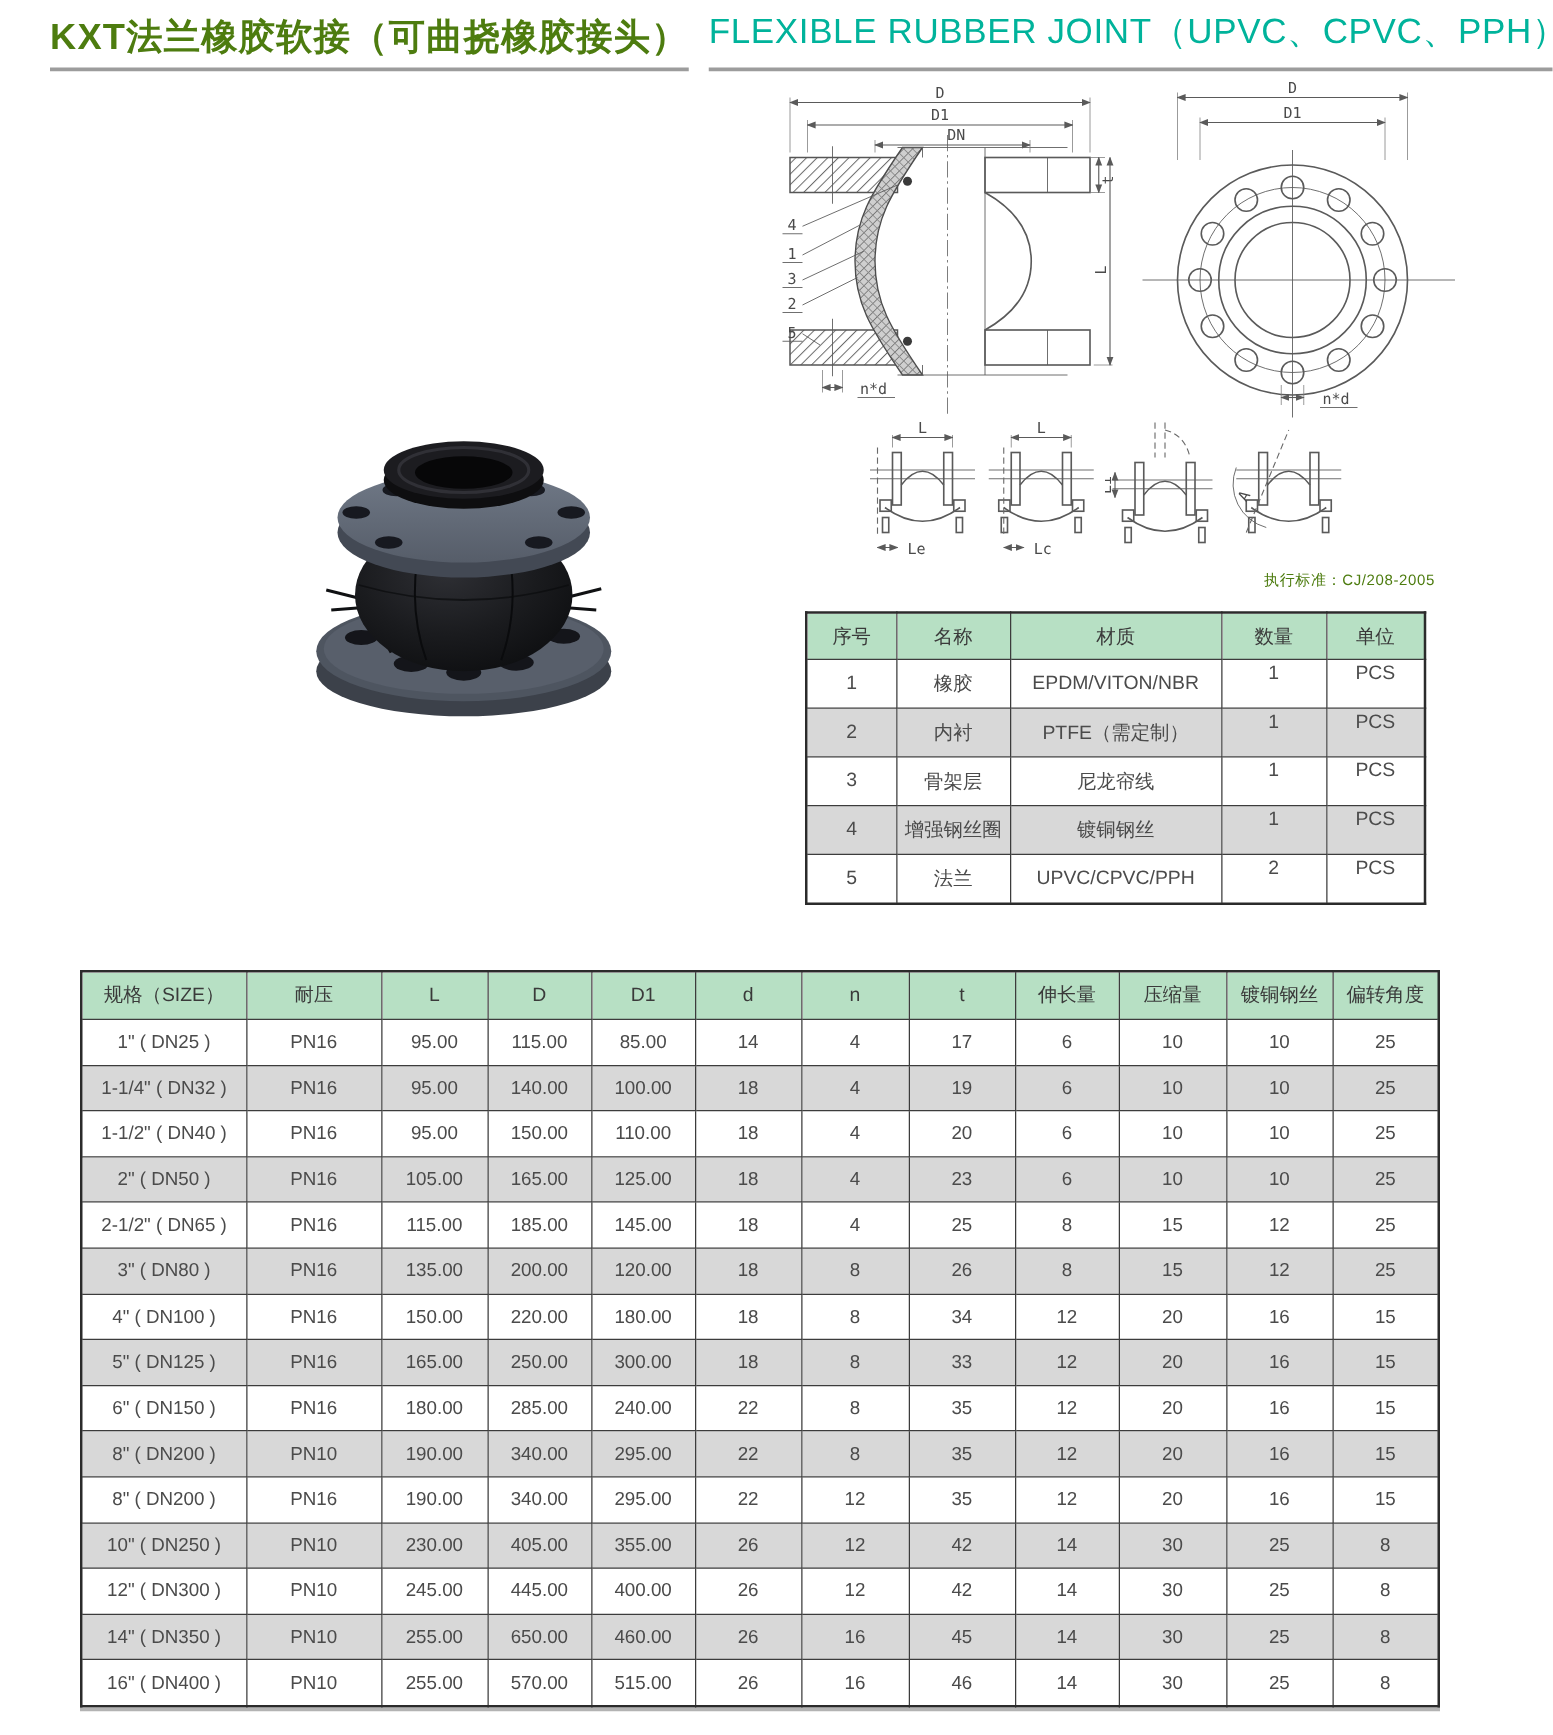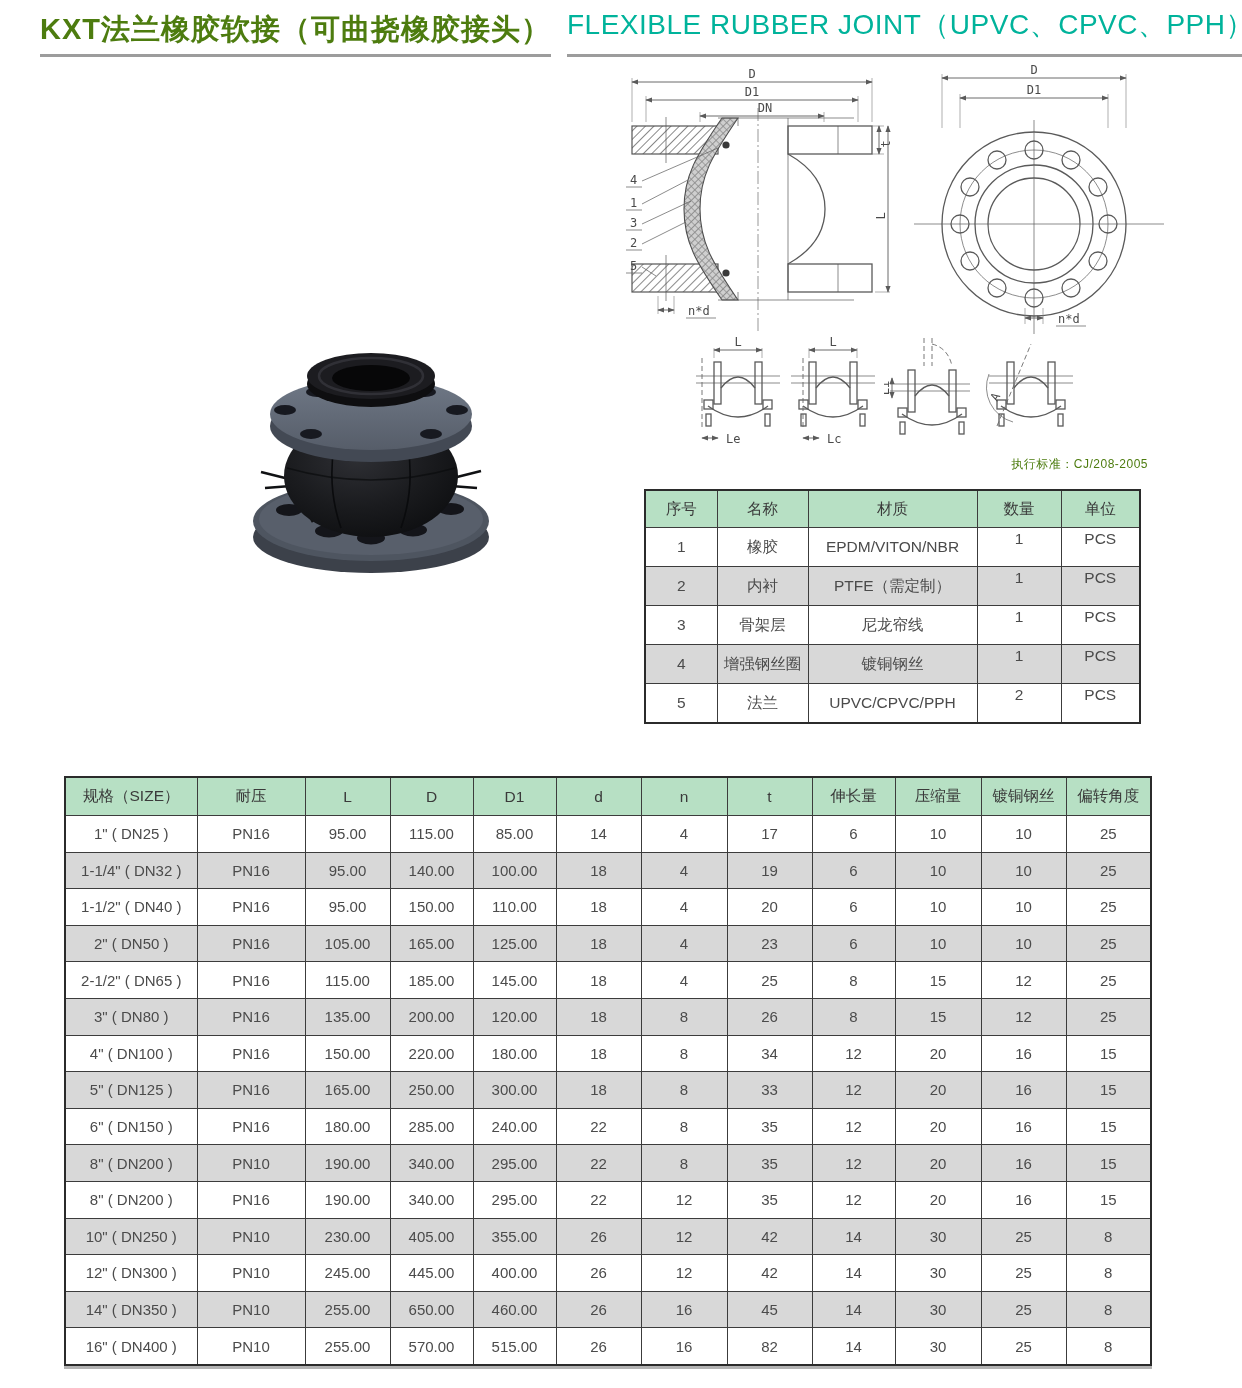--- a/index.html
+++ b/index.html
@@ -624,21 +624,21 @@
           <td>8</td>
         </tr>
         <tr>
           <td>16" ( DN400 )</td>
           <td>PN10</td>
           <td>255.00</td>
           <td>570.00</td>
           <td>515.00</td>
           <td>26</td>
           <td>16</td>
-          <td>82</td>
+          <td>46</td>
           <td>14</td>
           <td>30</td>
           <td>25</td>
           <td>8</td>
         </tr>
       </tbody>
   </table>
 </div>
 
 </body></html>

